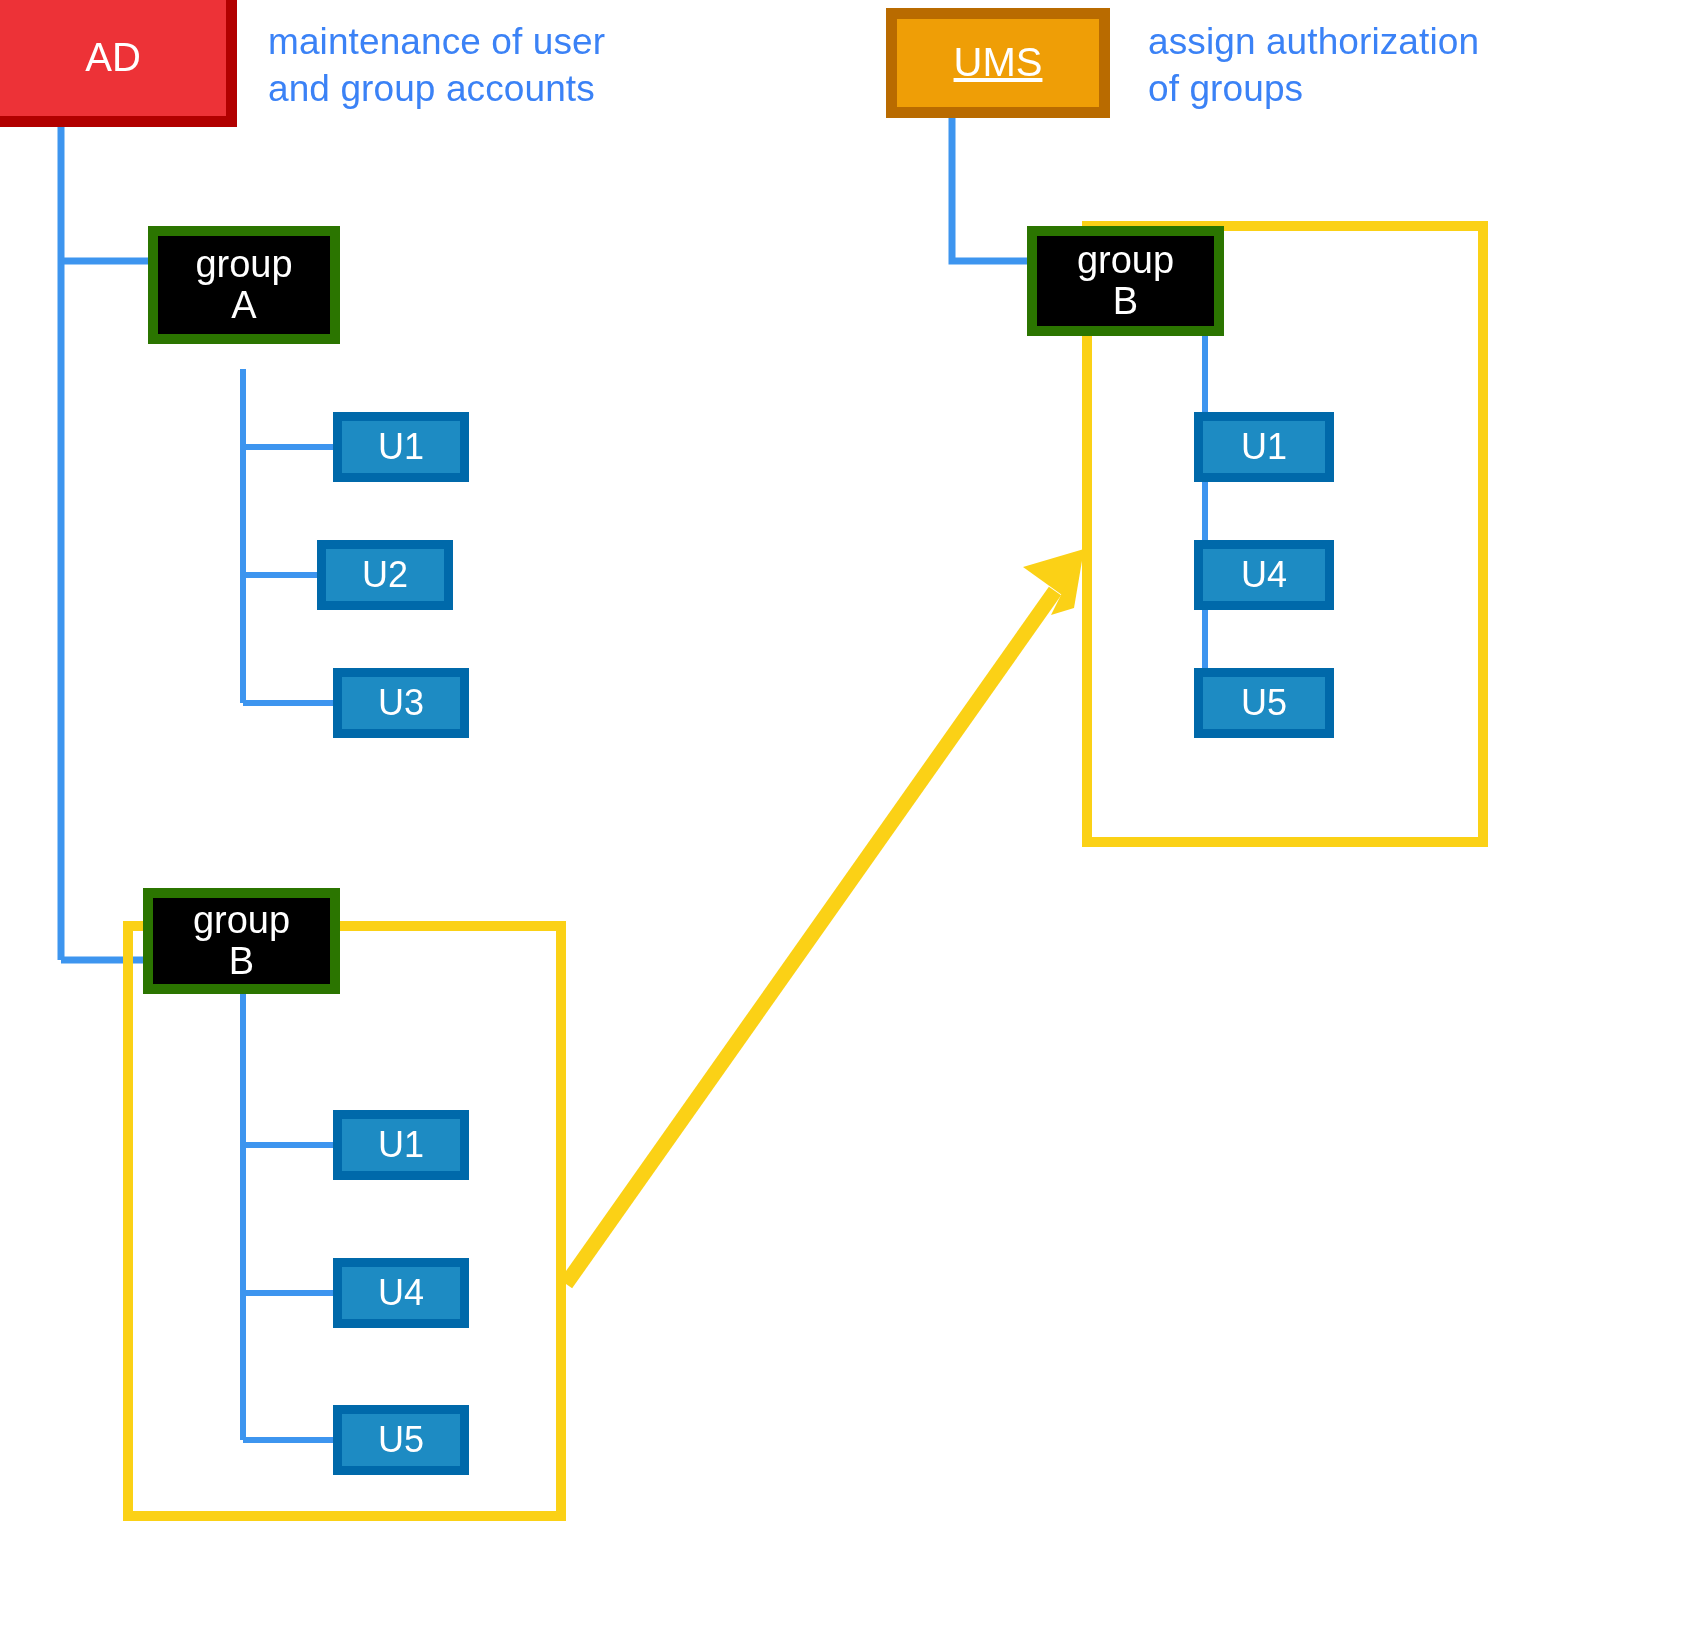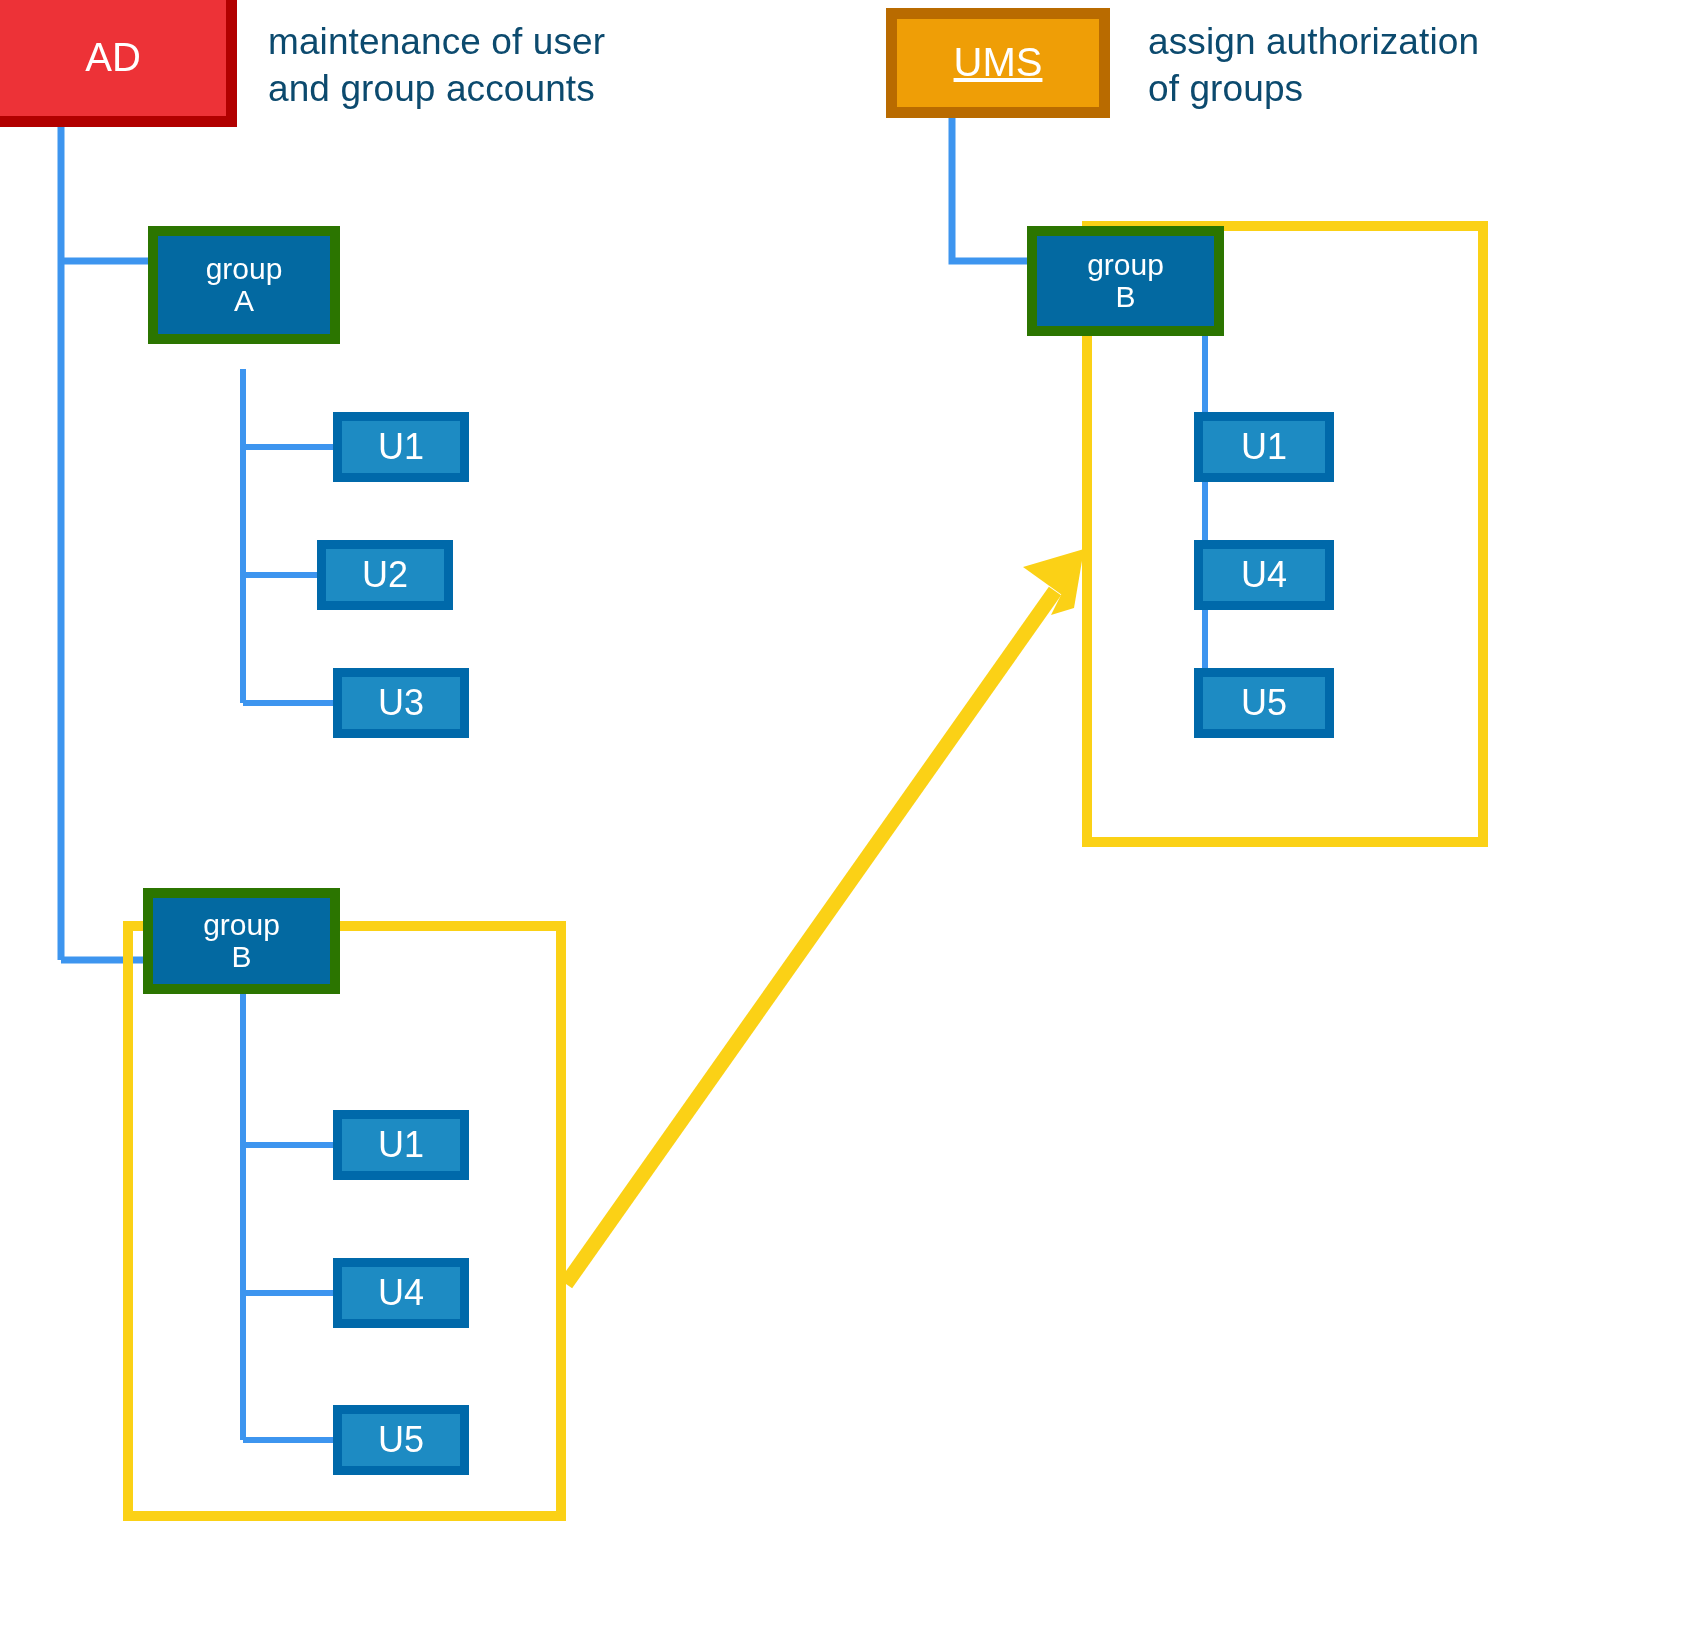--- a/index.html
+++ b/index.html
@@ -39,38 +39,38 @@
     border: 11px solid #B10000;
     font-size: 40px;
   }
   .node-ums {
     background: #EF9E06;
     border: 11px solid #B96B00;
     font-size: 40px;
     text-decoration: underline;
   }
   .node-group {
-    background: #0369a1;
+    background: #000000;
     border: 10px solid #2B7500;
-    font-size: 30px;
+    font-size: 38px;
   }
   .node-user {
     background: #1D8BC3;
     border: 9px solid #0069AA;
     font-size: 36px;
   }
   .container-box {
     position: absolute;
     box-sizing: border-box;
     border: 10px solid #FBD116;
     background: transparent;
   }
   .caption {
     position: absolute;
-    color: #0c4a6e;
+    color: #3b82f6;
     font-size: 37px;
     line-height: 1.28;
     white-space: pre-line;
     letter-spacing: 0.1px;
   }
 </style>
 </head>
 <body>
 
 <div id="canvas">

